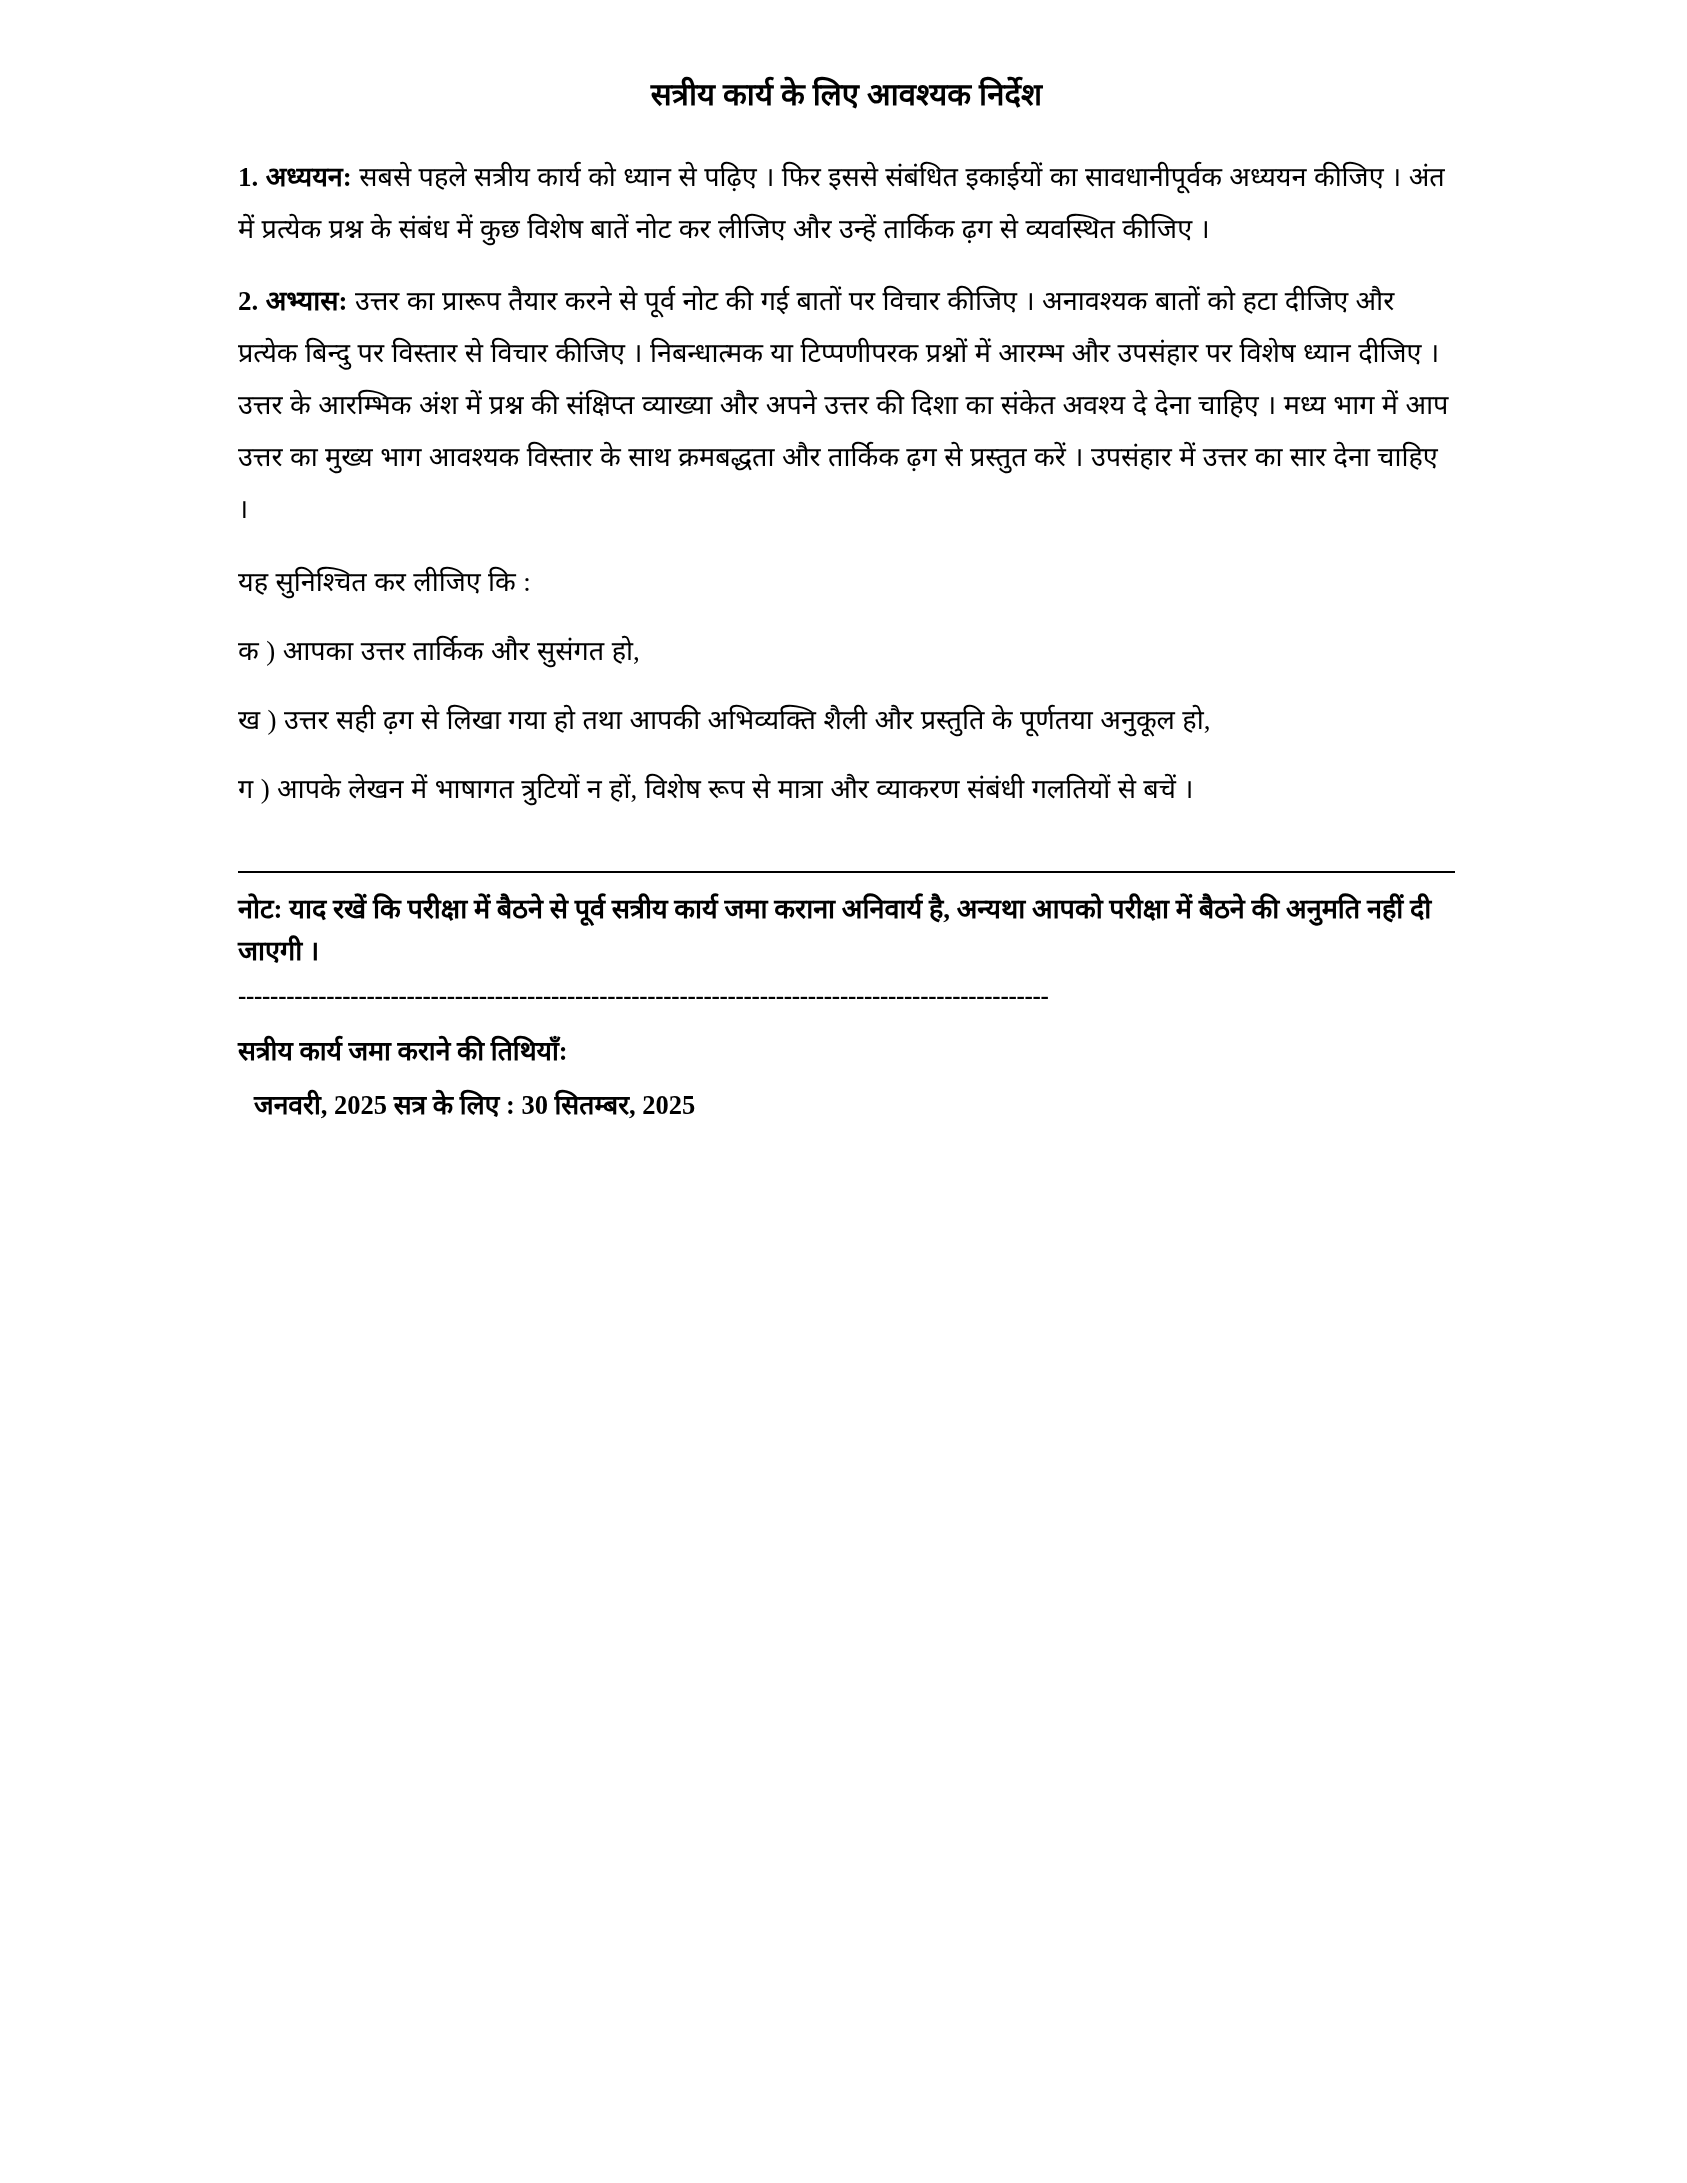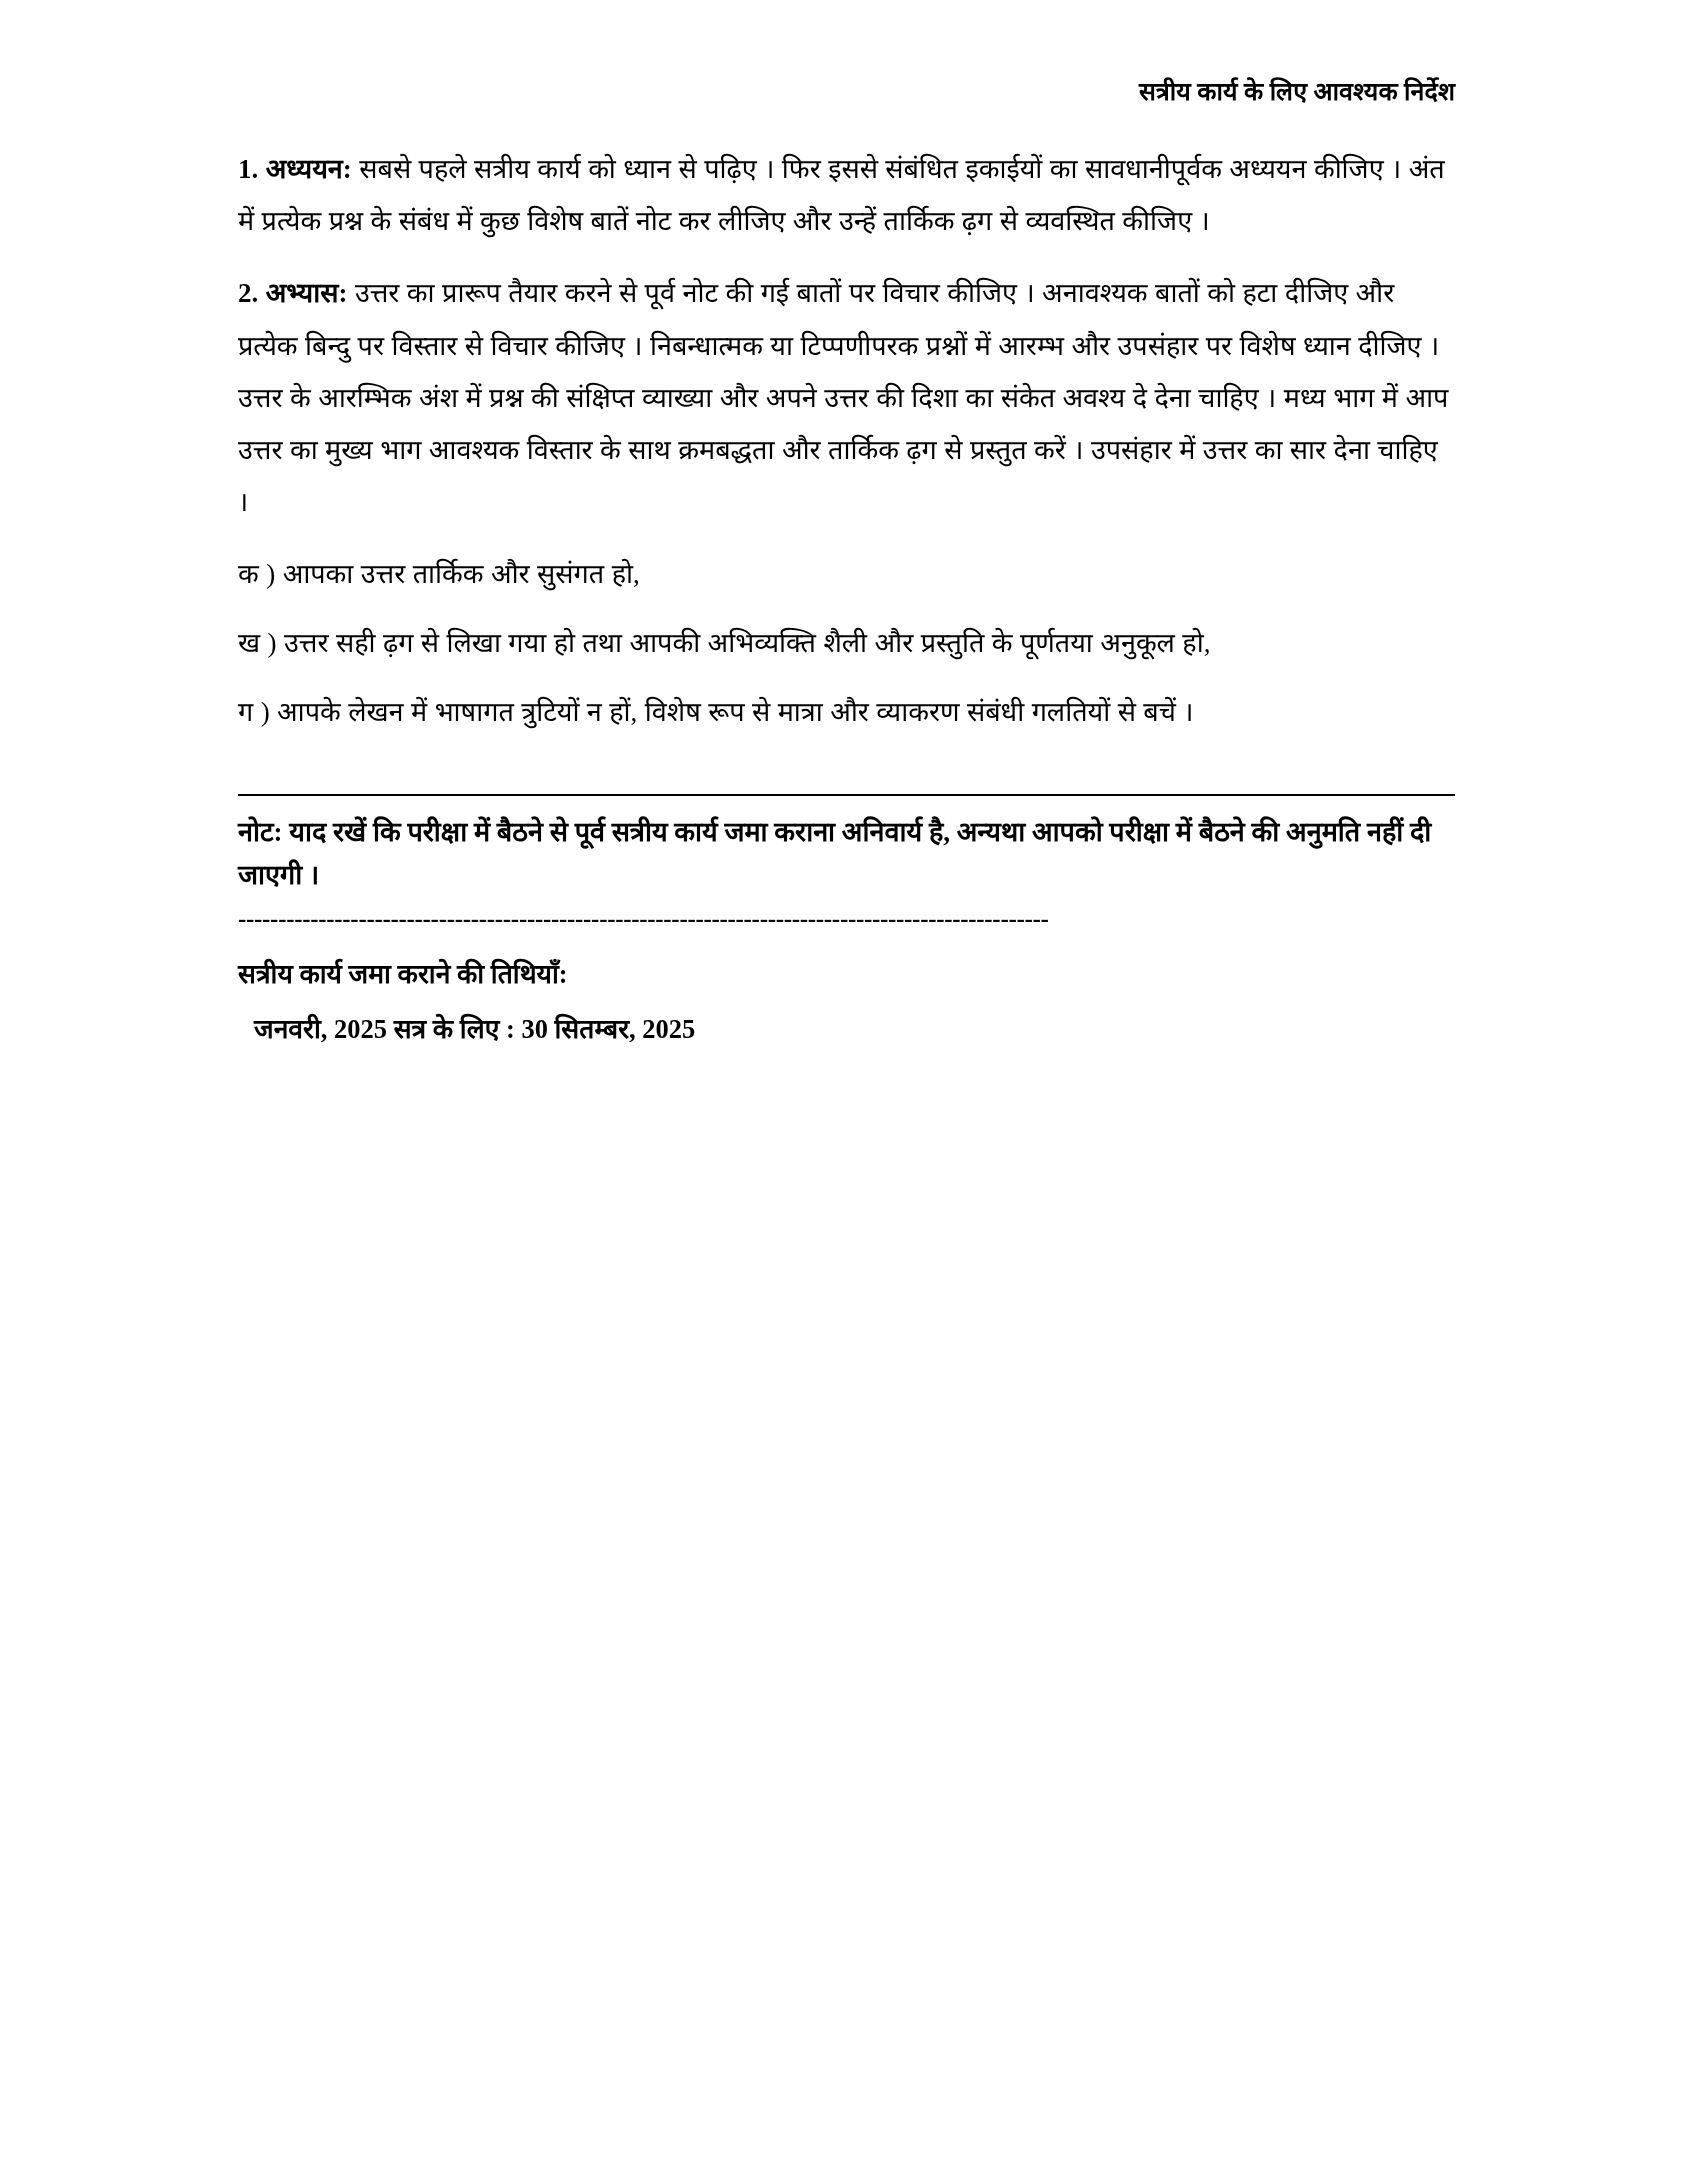--- a/index.html
+++ b/index.html
@@ -15,22 +15,22 @@
   .page {
     width: 1687px;
     height: 2183px;
     background: #ffffff;
     position: relative;
     box-sizing: border-box;
     padding: 64px 232px 0 238px;
     overflow: hidden;
   }
   .doc-title {
-    text-align: right;
-    font-size: 25px;
+    text-align: center;
+    font-size: 31px;
     font-weight: 700;
     letter-spacing: 0.1px;
     margin: 12px 0 0 0;
     padding: 0;
     line-height: 1.25;
   }
   .body-block {
     margin-top: 36px;
   }
   p.para {
@@ -92,20 +92,21 @@
 <div class="page">
 
   <h1 class="doc-title">सत्रीय कार्य के लिए आवश्यक निर्देश</h1>
 
   <div class="body-block">
 
     <p class="para"><span class="lead">1. अध्ययन:</span><span> सबसे पहले सत्रीय कार्य को ध्यान से पढ़िए । फिर इससे संबंधित इकाईयों का सावधानीपूर्वक अध्ययन कीजिए । अंत में प्रत्येक प्रश्न के संबंध में कुछ विशेष बातें नोट कर लीजिए और उन्हें तार्किक ढ़ग से व्यवस्थित कीजिए ।</span></p>
 
     <p class="para"><span class="lead">2. अभ्यास:</span><span> उत्तर का प्रारूप तैयार करने से पूर्व नोट की गई बातों पर विचार कीजिए । अनावश्यक बातों को हटा दीजिए और प्रत्येक बिन्दु पर विस्तार से विचार कीजिए । निबन्धात्मक या टिप्पणीपरक प्रश्नों में आरम्भ और उपसंहार पर विशेष ध्यान दीजिए । उत्तर के आरम्भिक अंश में प्रश्न की संक्षिप्त व्याख्या और अपने उत्तर की दिशा का संकेत अवश्य दे देना चाहिए । मध्य भाग में आप उत्तर का मुख्य भाग आवश्यक विस्तार के साथ क्रमबद्धता और तार्किक ढ़ग से प्रस्तुत करें । उपसंहार में उत्तर का सार देना चाहिए ।</span></p>
 
+    <p class="para tight">यह सुनिश्चित कर लीजिए कि :</p>
 
     <p class="para tight">क ) आपका उत्तर तार्किक और सुसंगत हो,</p>
 
     <p class="para tight">ख ) उत्तर सही ढ़ग से लिखा गया हो तथा आपकी अभिव्यक्ति शैली और प्रस्तुति के पूर्णतया अनुकूल हो,</p>
 
     <p class="para tight">ग ) आपके लेखन में भाषागत त्रुटियों न हों, विशेष रूप से मात्रा और व्याकरण संबंधी गलतियों से बचें ।</p>
 
 
 
     <hr class="rule-solid">

